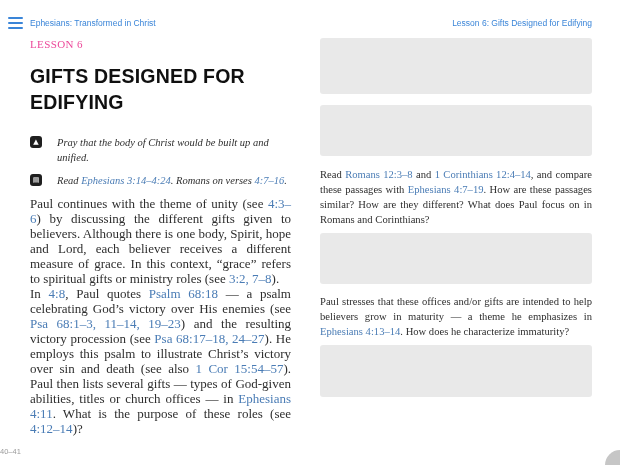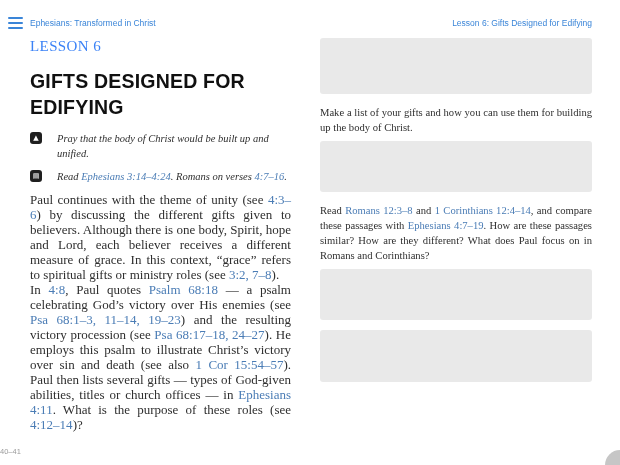--- a/index.html
+++ b/index.html
@@ -33,28 +33,28 @@
     position: absolute; right: 28px; top: 18px;
     font-family: "Liberation Sans", "DejaVu Sans", sans-serif;
     font-size: 8.5px; color: var(--accent-nav, #3a85d8);
   }
 
   
   .col-left {
     position: absolute; left: 30px; top: 38px; width: 261px;
   }
   .eyebrow {
-    font-size: 15px; letter-spacing: 0.4px; color: #3b82f6;
+    font-size: 11px; letter-spacing: 0.4px; color: #ec4899;
     margin-bottom: 13px;
   }
   .lesson-title {
     font-family: "Liberation Sans", "DejaVu Sans", sans-serif;
     font-weight: bold; font-size: 19.5px; line-height: 26px;
     letter-spacing: 0.2px; color: #101010;
-    margin-bottom: 11px;
+    margin-bottom: 20px;
   }
   .directive {
     display: flex; align-items: flex-start;
     margin-bottom: 8px;
   }
   .dicon {
     flex: 0 0 auto;
     width: 12px; height: 12px; margin-top: 1px;
     background: #1f1f1f; border-radius: 3px;
     color: #fff; font-size: 7px; line-height: 12px; text-align: center;
@@ -130,22 +130,22 @@
       <span class="dicon">▤</span>
       <span class="dtext"><span>Read </span><span class="ref-link">Ephesians 3:14–4:24</span><span>. Romans on verses </span><span class="ref-link">4:7–16</span><span>.</span></span>
     </div>
 
     <p class="body-para"><span>Paul continues with the theme of unity (see </span><span class="ref-link">4:3–6</span><span>) by discussing the different gifts given to believers. Although there is one body, Spirit, hope and Lord, each believer receives a different measure of grace. In this context, “grace” refers to spiritual gifts or ministry roles (see </span><span class="ref-link">3:2, 7–8</span><span>).</span></p>
     <p class="body-para"><span>In </span><span class="ref-link">4:8</span><span>, Paul quotes </span><span class="ref-link">Psalm 68:18</span><span> — a psalm celebrating God’s victory over His enemies (see </span><span class="ref-link">Psa 68:1–3, 11–14, 19–23</span><span>) and the resulting victory procession (see </span><span class="ref-link">Psa 68:17–18, 24–27</span><span>). He employs this psalm to illustrate Christ’s victory over sin and death (see also </span><span class="ref-link">1 Cor 15:54–57</span><span>). Paul then lists several gifts — types of God-given abilities, titles or church offices — in </span><span class="ref-link">Ephesians 4:11</span><span>. What is the purpose of these roles (see </span><span class="ref-link">4:12–14</span><span>)?</span></p>
   </div>
 
   <div class="col-right">
     <div class="answer-box box-1"></div>
-    <p class="question"><span>Make a list of your gifts and how you can use them for building up the body of Christ.</span></p>
     <div class="answer-box box-2"></div>
     <p class="question"><span>Read </span><span class="ref-link">Romans 12:3–8</span><span> and </span><span class="ref-link">1 Corinthians 12:4–14</span><span>, and compare these passages with </span><span class="ref-link">Ephesians 4:7–19</span><span>. How are these passages similar? How are they different? What does Paul focus on in Romans and Corinthians?</span></p>
     <div class="answer-box box-3"></div>
+    <p class="question"><span>Paul stresses that these offices and/or gifts are intended to help believers grow in maturity — a theme he emphasizes in </span><span class="ref-link">Ephesians 4:13–14</span><span>. How does he characterize immaturity?</span></p>
     <div class="answer-box box-4"></div>
   </div>
 
   <div class="page-number">40–41</div>
   <div class="window-corner"></div>
 </div>
 
 </body></html>

